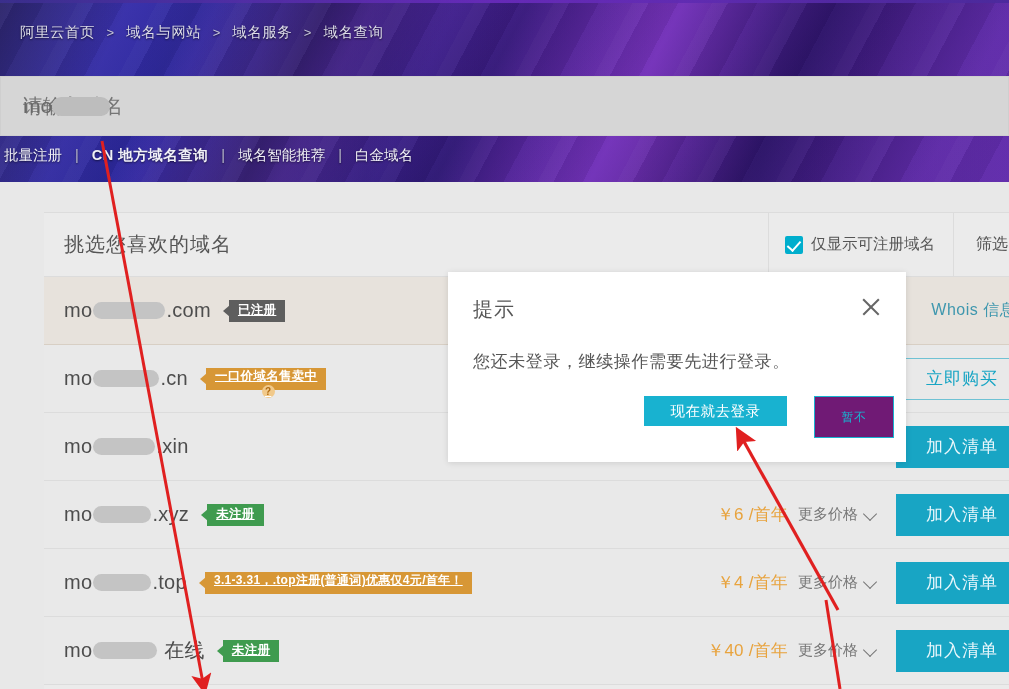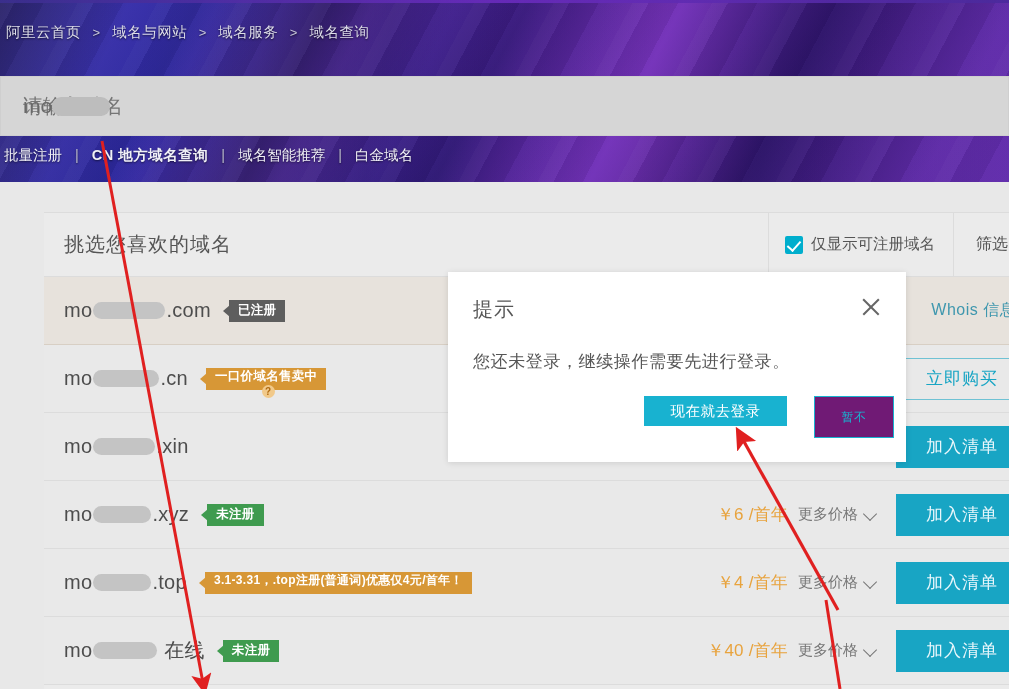--- a/index.html
+++ b/index.html
@@ -27,21 +27,21 @@
     opacity:.85;
   }
   .banner-top-line{
     position:absolute; left:0; top:0; width:100%; height:3px;
     background:linear-gradient(90deg,#3b2f8f,#6a2bbd,#4a2a9c);
     opacity:.9; z-index:3;
   }
 
   
   .breadcrumb{
-    position:absolute; left:6px; top:23px; z-index:4;
+    position:absolute; left:20px; top:23px; z-index:4;
     color:#d8d8e8; font-size:14.5px; letter-spacing:.5px;
     text-shadow:0 1px 2px rgba(0,0,0,.6);
     white-space:nowrap;
   }
   .breadcrumb .bc-link{ color:#dcdce8; }
   .breadcrumb .bc-sep{ color:#c6c6d8; margin:0 7px; font-size:13px; }
 
   
   .search-wrap{
     position:absolute; left:0; top:76px; width:1009px; height:60px; z-index:4;
@@ -121,21 +121,21 @@
   }
   .redact-dom{
     display:inline-block; height:17px; border-radius:9px; background:#c4c4c4;
     margin:0 1px; vertical-align:middle;
   }
 
   
   .badge{
     position:relative; margin-left:18px; height:22px; padding:0 9px;
     display:inline-flex; align-items:center; font-size:12.5px; color:#fff;
-    white-space:nowrap; letter-spacing:.3px; font-weight:bold;
+    white-space:nowrap; letter-spacing:.3px; font-weight:bold;text-decoration:underline;
   }
   .badge:before{
     content:""; position:absolute; left:-6px; top:50%; transform:translateY(-50%);
     border-top:6px solid transparent; border-bottom:6px solid transparent;
   }
   .badge.grey{ background:#5e5e5e; }
   .badge.grey:before{ border-right:7px solid #5e5e5e; }
   .badge.green{ background:#3f9b4f; }
   .badge.green:before{ border-right:7px solid #3f9b4f; }
   .badge.orange{ background:#d79736;flex-direction:column; }

